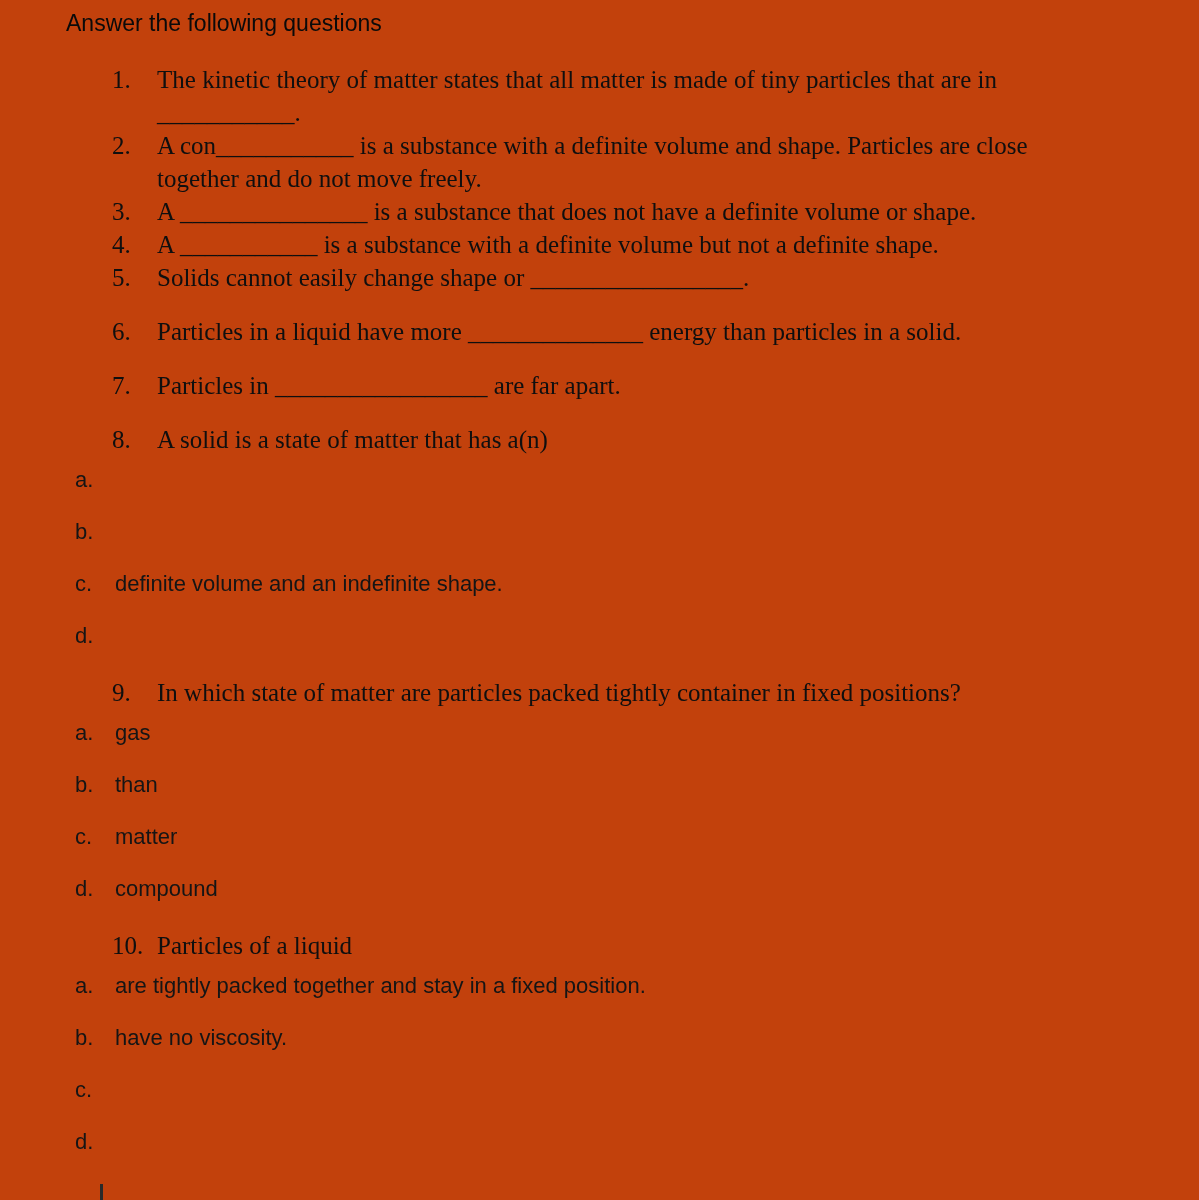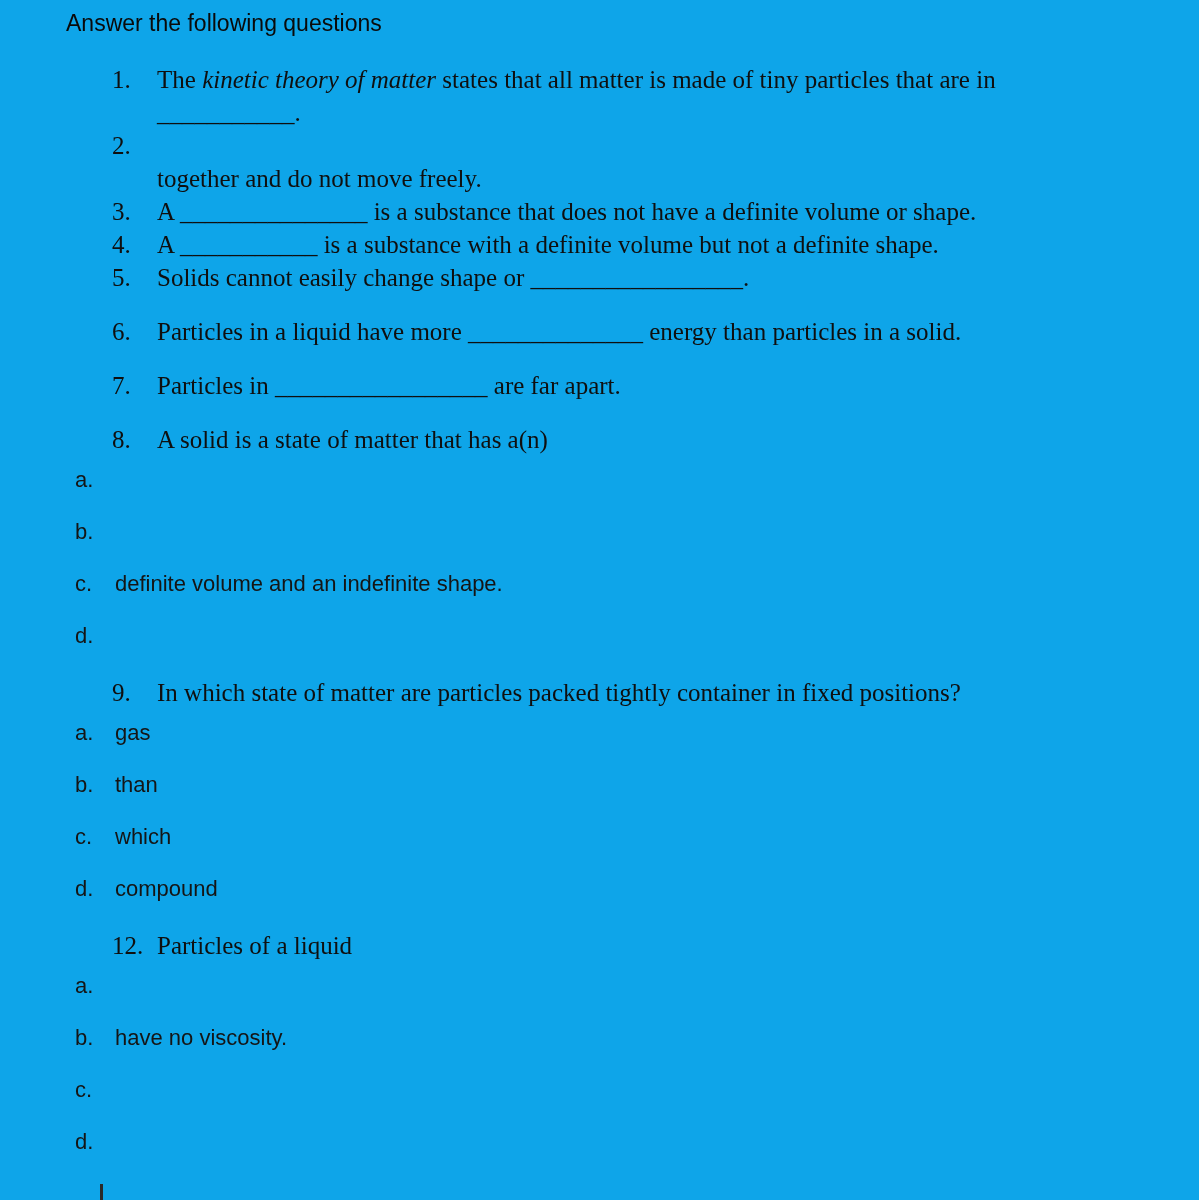--- a/index.html
+++ b/index.html
@@ -1,20 +1,20 @@
 <!DOCTYPE html>
 <html><head>
 <meta charset="utf-8">
 <style>
   html, body { margin: 0; padding: 0; background: #ffffff; }
   .page {
     position: relative;
     width: 1199px;
     height: 1200px;
-    background: #0ea5e9;
+    background: #c2410c;
     overflow: hidden;
     color: #101010;
   }
   .title {
     margin: 10px 0 26px 66px;
     font-family: "Liberation Sans", sans-serif;
     font-size: 23px;
     line-height: 27px;
     color: #0a0a0a;
   }
@@ -32,21 +32,21 @@
   .q-with-opts { margin-bottom: 12px; }
   .opt {
     display: flex;
     margin: 0 0 28px 75px;
     font-family: "Liberation Sans", sans-serif;
     font-size: 22px;
     line-height: 24px;
     color: #151515;
   }
   .opt .letter { flex: 0 0 40px; }
-  .it { font-style: italic; }
+  .it { }
   .artifact {
     position: absolute;
     left: 100px;
     bottom: 0;
     width: 3px;
     height: 16px;
     background: #2a2a2a;
   }
 </style>
 </head>
@@ -61,20 +61,21 @@
     <span class="body">
       <span>The </span><span class="it">kinetic theory of matter</span><span> states that all matter is made of tiny particles that are in</span>
       <br>
       <span>___________.</span>
     </span>
   </div>
 
   <div class="serif-q">
     <span class="num">2.</span>
     <span class="body">
+      <span>A con___________ is a substance with a definite volume and shape. Particles are close</span>
       <br>
       <span>together and do not move freely.</span>
     </span>
   </div>
 
   <div class="serif-q">
     <span class="num">3.</span>
     <span class="body">A _______________ is a substance that does not have a definite volume or shape.</span>
   </div>
 
@@ -123,33 +124,34 @@
   <div class="opt">
     <span class="letter">a.</span>
     <span class="otext">gas</span>
   </div>
   <div class="opt">
     <span class="letter">b.</span>
     <span class="otext">than</span>
   </div>
   <div class="opt">
     <span class="letter">c.</span>
-    <span class="otext">which</span>
+    <span class="otext">matter</span>
   </div>
   <div class="opt">
     <span class="letter">d.</span>
     <span class="otext">compound</span>
   </div>
 
   <div class="serif-q q-with-opts">
-    <span class="num">12.</span>
+    <span class="num">10.</span>
     <span class="body">Particles of a liquid</span>
   </div>
   <div class="opt">
     <span class="letter">a.</span>
+    <span class="otext">are tightly packed together and stay in a fixed position.</span>
   </div>
   <div class="opt">
     <span class="letter">b.</span>
     <span class="otext">have no viscosity.</span>
   </div>
   <div class="opt">
     <span class="letter">c.</span>
   </div>
   <div class="opt">
     <span class="letter">d.</span>

